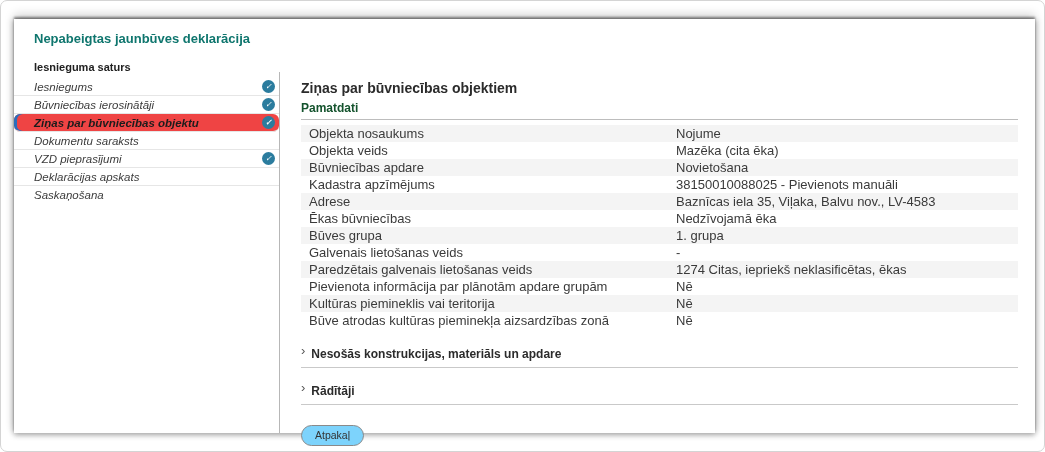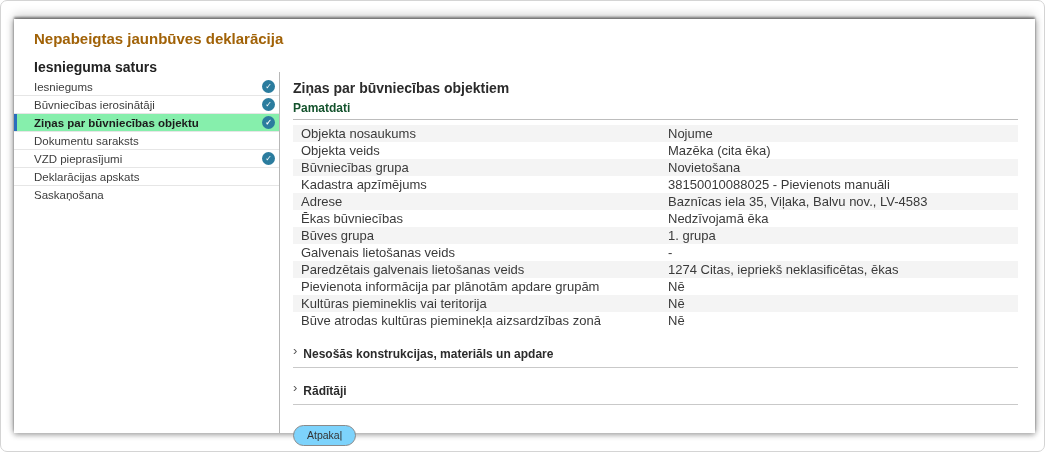--- a/index.html
+++ b/index.html
@@ -24,64 +24,64 @@
     box-shadow:
       0 -2px 2px rgba(0,0,0,0.40),
       0 -5px 9px rgba(0,0,0,0.16),
       0 3px 5px rgba(0,0,0,0.22),
       -3px 0 5px rgba(0,0,0,0.10),
       3px 0 5px rgba(0,0,0,0.10);
     box-sizing:border-box;
   }
   .page-title {
     margin:12px 0 12px 20px;
-    font-size:15px; font-weight:bold; color:#a16207;
+    font-size:13px; font-weight:bold; color:#0f766e;
     line-height:16px;
   }
   .sidebar-heading {
     margin:15px 0 0 20px;
-    font-size:14px; font-weight:bold; color:#212121;
+    font-size:11px; font-weight:bold; color:#212121;
     line-height:11px;
   }
   .content-row {
     position:absolute; left:0; right:0; top:53px; bottom:0;
     display:flex;
   }
   .sidebar {
     width:265px; flex:0 0 265px;
     box-sizing:border-box;
   }
-  .sidebar-nav { padding-top:6px; }
+  .sidebar-nav { padding-top:6px;font-style:italic; }
   .nav-item {
     height:17px;
     display:flex; align-items:center;
     padding-left:20px; padding-right:4px;
     border-bottom:1px solid #e6e6e6;
     font-size:11.5px; color:#3c3c3c;
     cursor:pointer;
     box-sizing:content-box;
   }
   .nav-item:last-child { border-bottom:none; }
   .nav-item .nav-label { flex:1; line-height:12px; }
   .nav-item.selected {
-    background:#86efac;
+    background:#ef4444;
     box-shadow:inset 3px 0 0 #2a6ebd;
-    font-weight:bold; color:#1c1c1c;
+    font-weight:bold; color:#1c1c1c;border-radius:6px;
   }
   .check-badge {
     width:13px; height:13px; border-radius:50%;
     background:#2b7c9e;
     color:#ffffff; font-size:8px; line-height:13px;
     text-align:center;
     flex:0 0 13px;
   }
   .main {
     flex:1;
     border-left:1px solid #b7b7b7;
-    padding:8px 17px 0 13px;
+    padding:8px 17px 0 21px;
     box-sizing:border-box;
   }
   .main-title {
     font-size:14px; font-weight:bold; color:#2b2b2b;
     line-height:16px;
   }
   .section-title {
     margin-top:6px;
     font-size:12px; font-weight:bold; color:#14532d;
     padding-bottom:4px;
@@ -187,21 +187,21 @@
             <span class="field-label">Objekta nosaukums</span>
             <span class="field-value">Nojume</span>
           </div>
 
           <div class="field-row">
             <span class="field-label">Objekta veids</span>
             <span class="field-value">Mazēka (cita ēka)</span>
           </div>
 
           <div class="field-row">
-            <span class="field-label">Būvniecības grupa</span>
+            <span class="field-label">Būvniecības apdare</span>
             <span class="field-value">Novietošana</span>
           </div>
 
           <div class="field-row">
             <span class="field-label">Kadastra apzīmējums</span>
             <span class="field-value">38150010088025 - Pievienots manuāli</span>
           </div>
 
           <div class="field-row">
             <span class="field-label">Adrese</span>

